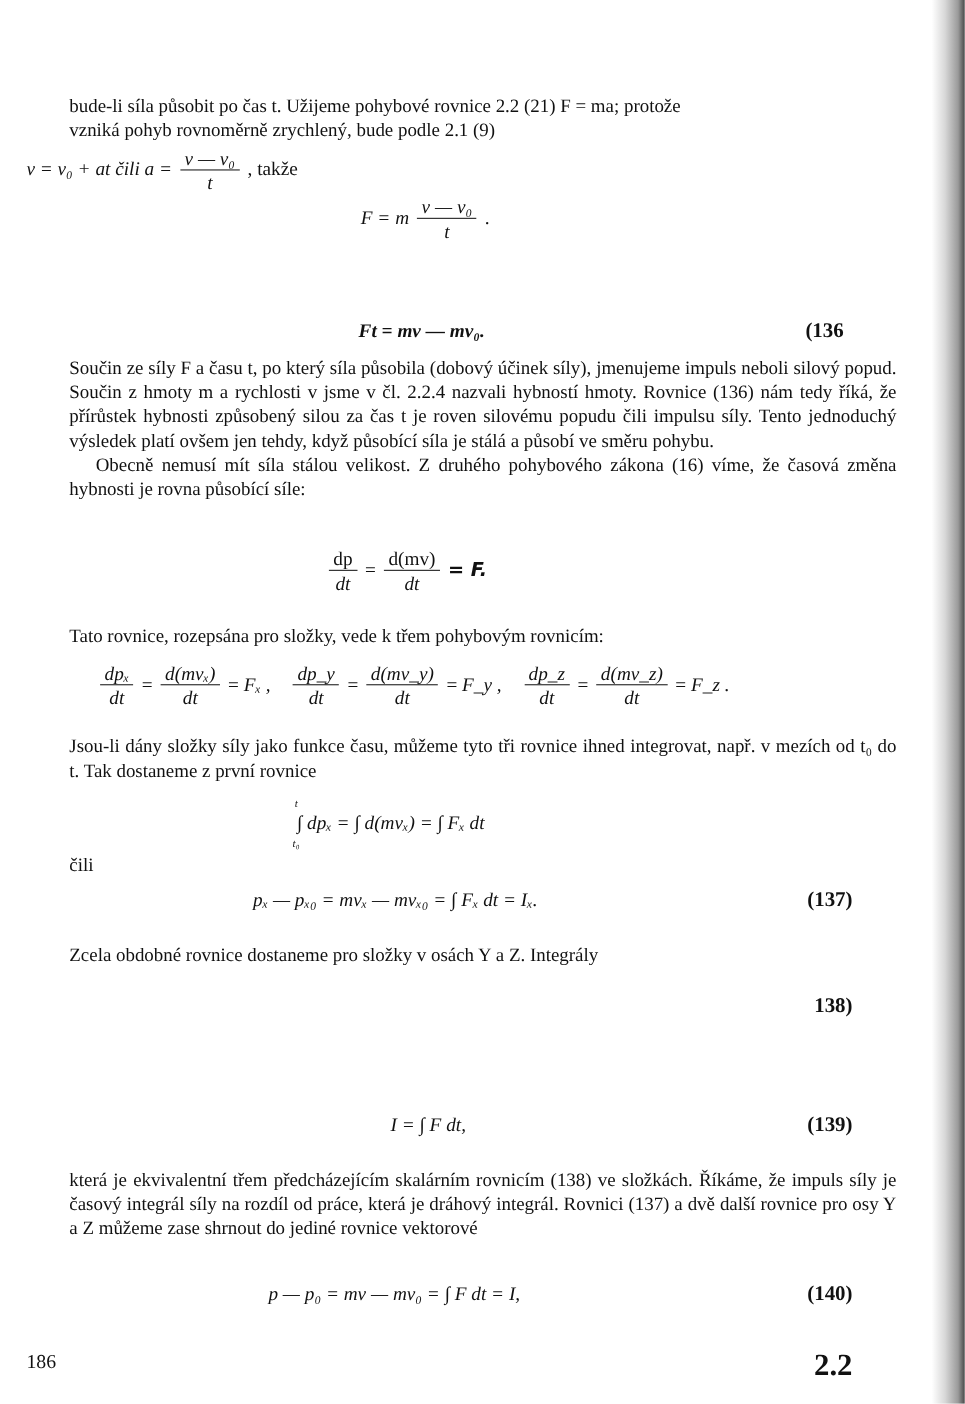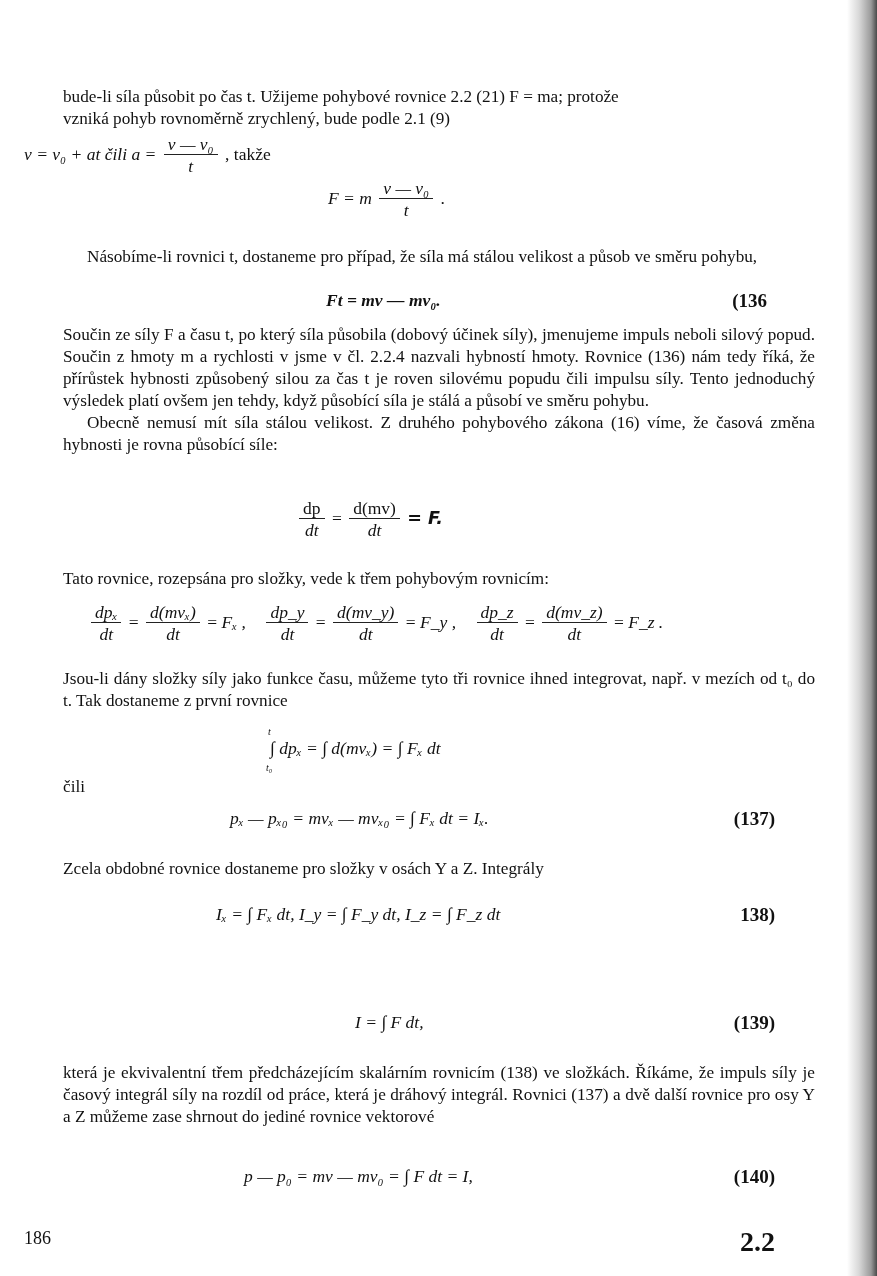--- a/index.html
+++ b/index.html
@@ -59,23 +59,20 @@
 
   <div class="eq" style="left:328px; top:178px;">
     <span class="it">F = m</span>
     <span class="frac">
       <span class="num it">v — v₀</span>
       <span class="den it">t</span>
     </span>
     <span>.</span>
   </div>
 
-  <div class="text" style="top:246px;">
-    <p class="indent">Násobíme-li rovnici t, dostaneme pro případ, že síla má stálou velikost a působ ve směru pohybu,</p>
-  </div>
 
   <div class="eq it bf" style="left:326px; top:290px;">Ft = mv — mv₀.</div>
   <div class="eqnum" style="top:290px; right:110px;">(136</div>
 
   <div class="text" style="top:324px;">
     <p>Součin ze síly F a času t, po který síla působila (dobový účinek síly), jmenujeme impuls neboli silový popud. Součin z hmoty m a rychlosti v jsme v čl. 2.2.4 nazvali hybností hmoty. Rovnice (136) nám tedy říká, že přírůstek hybnosti způsobený silou za čas t je roven silovému popudu čili impulsu síly. Tento jednoduchý výsledek platí ovšem jen tehdy, když působící síla je stálá a působí ve směru pohybu.</p>
     <p class="indent">Obecně nemusí mít síla stálou velikost. Z druhého pohybového zákona (16) víme, že časová změna hybnosti je rovna působící síle:</p>
   </div>
 
   <div class="eq" style="left:296px; top:498px;">
@@ -130,21 +127,20 @@
     <p>čili</p>
   </div>
 
   <div class="eq it" style="left:230px; top:808px;">pₓ — pₓ₀ = mvₓ — mvₓ₀ = ∫ Fₓ dt = Iₓ.</div>
   <div class="eqnum" style="top:808px;">(137)</div>
 
   <div class="text" style="top:858px;">
     <p>Zcela obdobné rovnice dostaneme pro složky v osách Y a Z. Integrály</p>
   </div>
 
-  <div class="eq it" style="left:216px; top:904px;">Iₓ = ∫ Fₓ dt,   I_y = ∫ F_y dt,   I_z = ∫ F_z dt</div>
   <div class="eqnum" style="top:904px;">138)</div>
 
 
   <div class="eq it" style="left:355px; top:1012px;">I = ∫ F dt,</div>
   <div class="eqnum" style="top:1012px;">(139)</div>
 
   <div class="text" style="top:1062px;">
     <p>která je ekvivalentní třem předcházejícím skalárním rovnicím (138) ve složkách. Říkáme, že impuls síly je časový integrál síly na rozdíl od práce, která je dráhový integrál. Rovnici (137) a dvě další rovnice pro osy Y a Z můžeme zase shrnout do jediné rovnice vektorové</p>
   </div>
 

